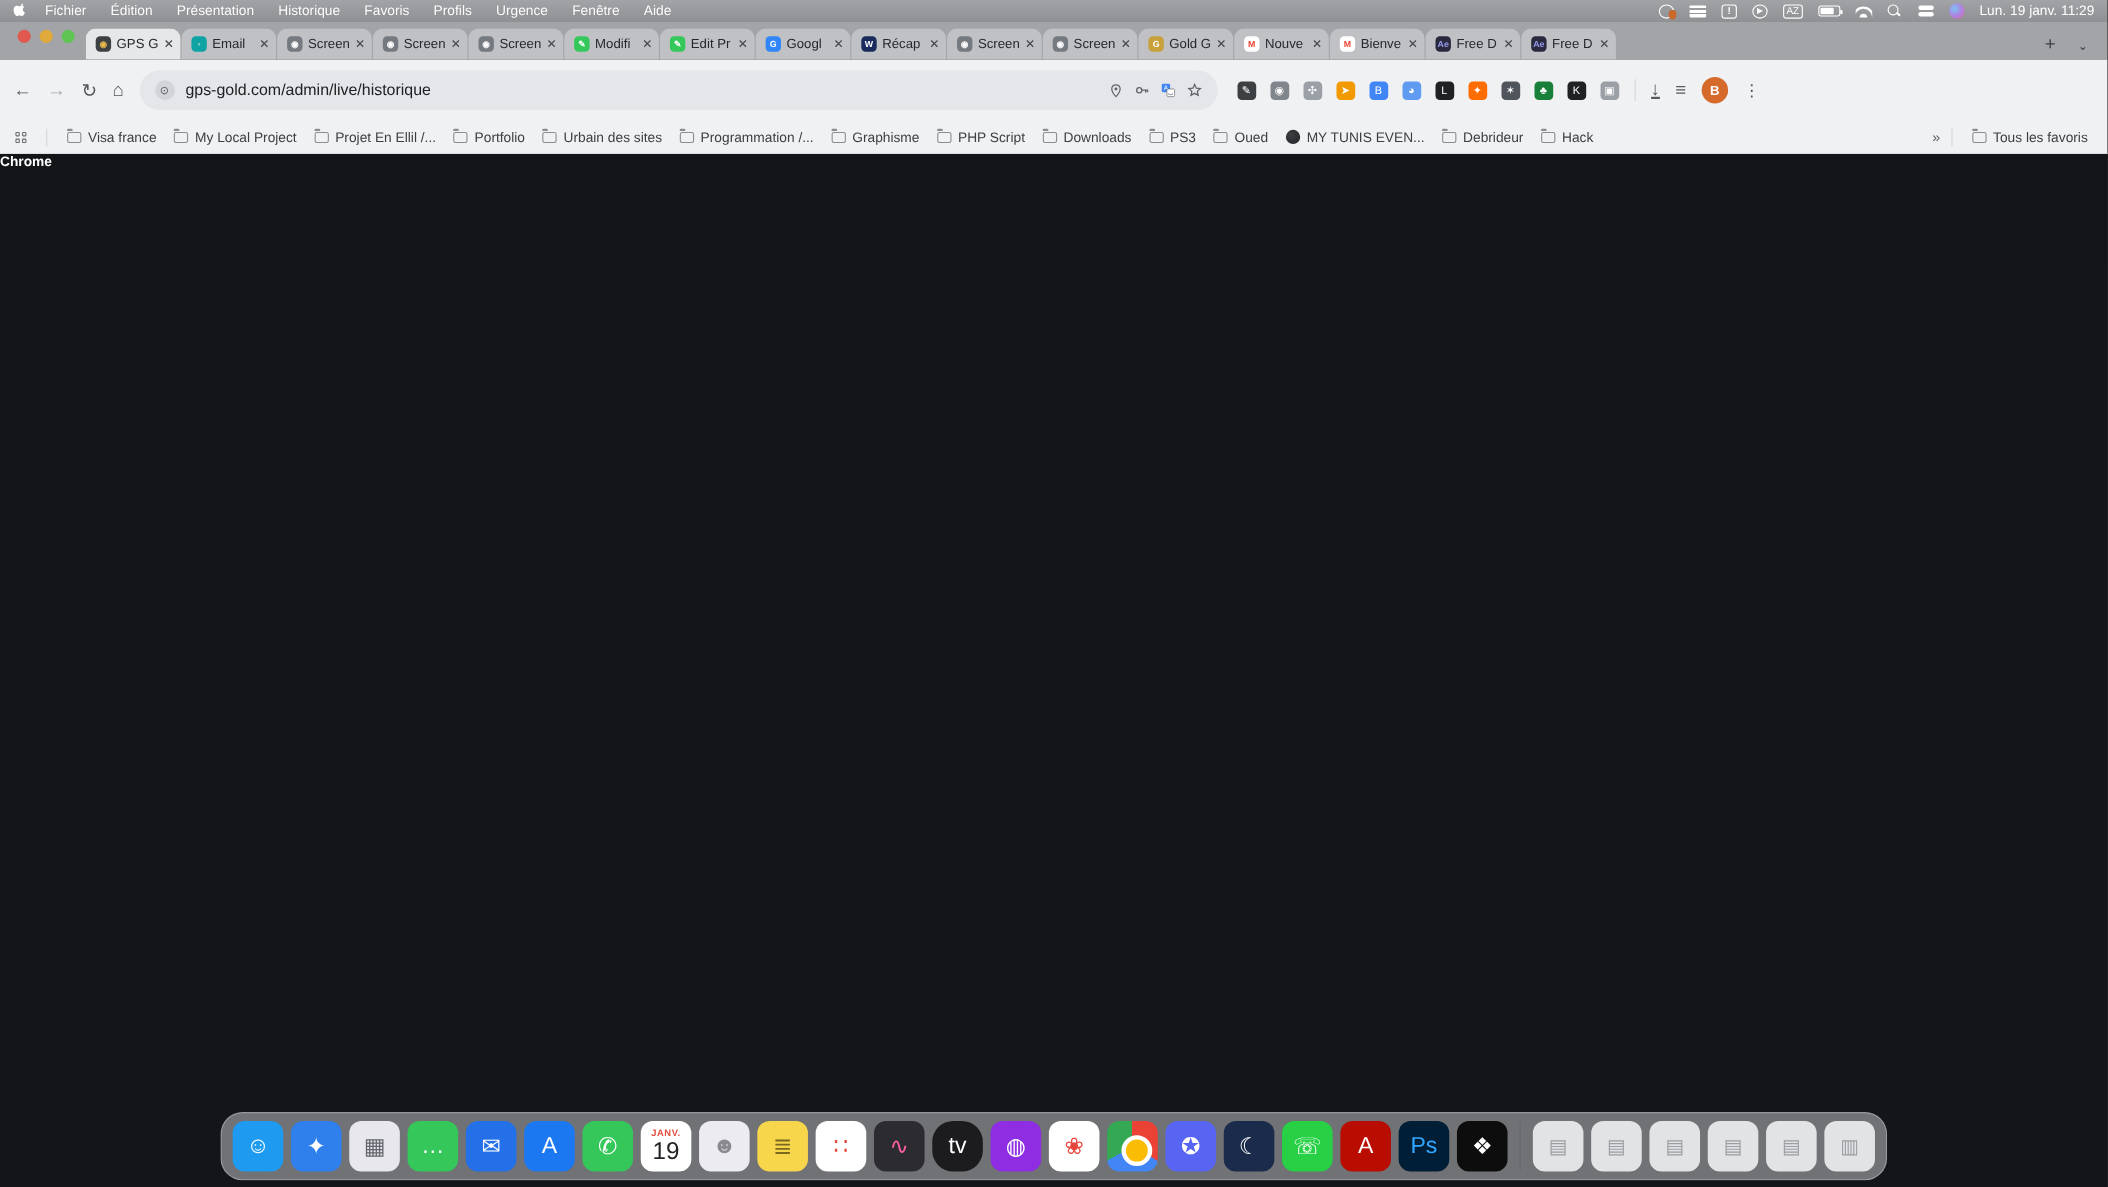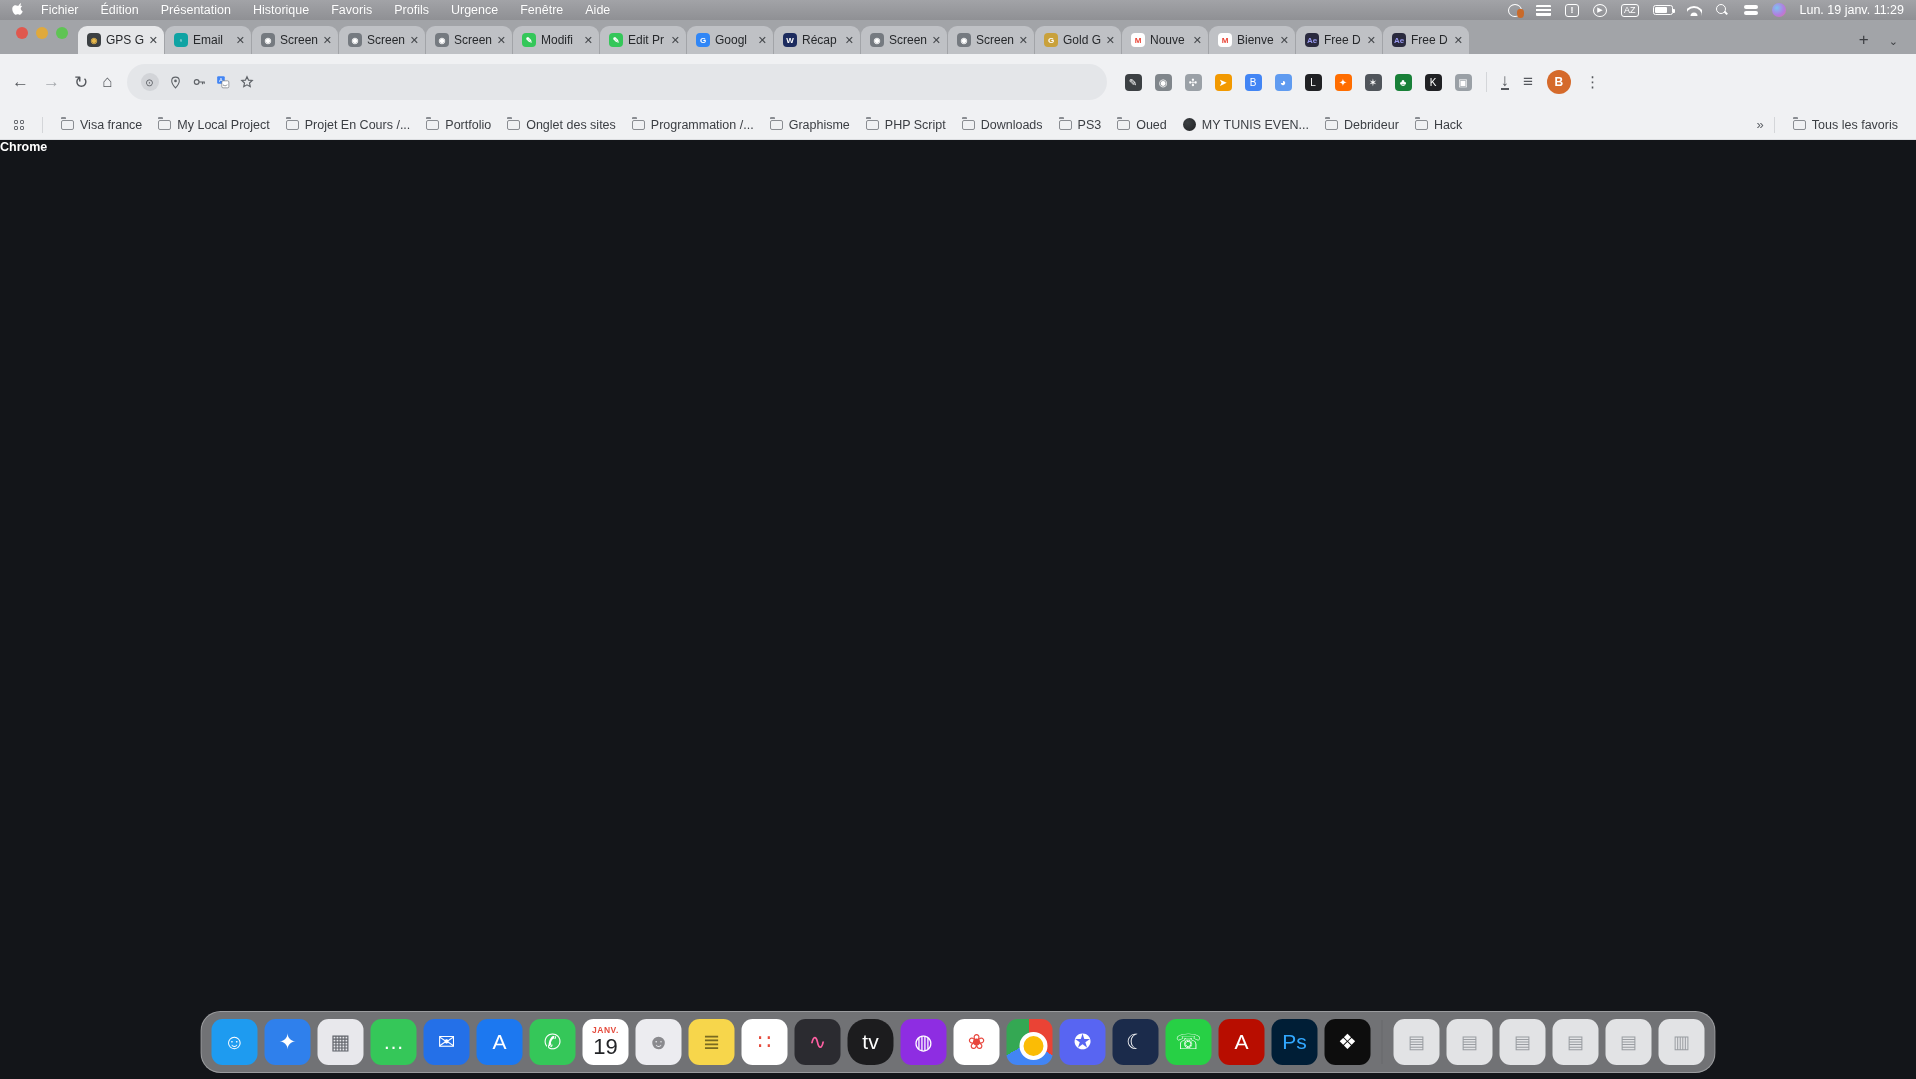--- a/index.html
+++ b/index.html
@@ -302,20 +302,21 @@
     <span class="tab-chev">⌄</span>
   </div>
 
   <div class="toolbar">
     <span class="nav-ic">←</span>
     <span class="nav-ic dim">→</span>
     <span class="nav-ic">↻</span>
     <span class="nav-ic">⌂</span>
     <div class="urlbar">
       <span class="url-site-ic">⊙</span>
+      <span class="url-text">gps-gold.com/admin/live/historique</span>
       <svg width="13" height="13" viewBox="0 0 24 24">
           <path fill="none" stroke="#5f6368" stroke-width="2" d="M12 2C8 2 5 5 5 9c0 5 7 13 7 13s7-8 7-13c0-4-3-7-7-7z"></path>
           <circle cx="12" cy="9" r="2.5" fill="#5f6368"></circle>
         </svg>
       <svg width="14" height="14" viewBox="0 0 24 24">
           <circle cx="8" cy="12" r="4" fill="none" stroke="#5f6368" stroke-width="2"></circle>
           <path stroke="#5f6368" stroke-width="2" d="M12 12h10M18 12v4M21 12v3"></path>
         </svg>
       <svg width="14" height="14" viewBox="0 0 24 24">
           <rect x="2" y="2" width="13" height="13" rx="2" fill="#4285f4"></rect>
@@ -360,29 +361,29 @@
         <span class="bm">
           <span class="folder"></span>
           <span>Visa france</span>
         </span>
         <span class="bm">
           <span class="folder"></span>
           <span>My Local Project</span>
         </span>
         <span class="bm">
           <span class="folder"></span>
-          <span>Projet En Cours /...</span>
+          <span>Projet En Ellil /...</span>
         </span>
         <span class="bm">
           <span class="folder"></span>
           <span>Portfolio</span>
         </span>
         <span class="bm">
           <span class="folder"></span>
-          <span>Onglet des sites</span>
+          <span>Urbain des sites</span>
         </span>
         <span class="bm">
           <span class="folder"></span>
           <span>Programmation /...</span>
         </span>
         <span class="bm">
           <span class="folder"></span>
           <span>Graphisme</span>
         </span>
         <span class="bm">

